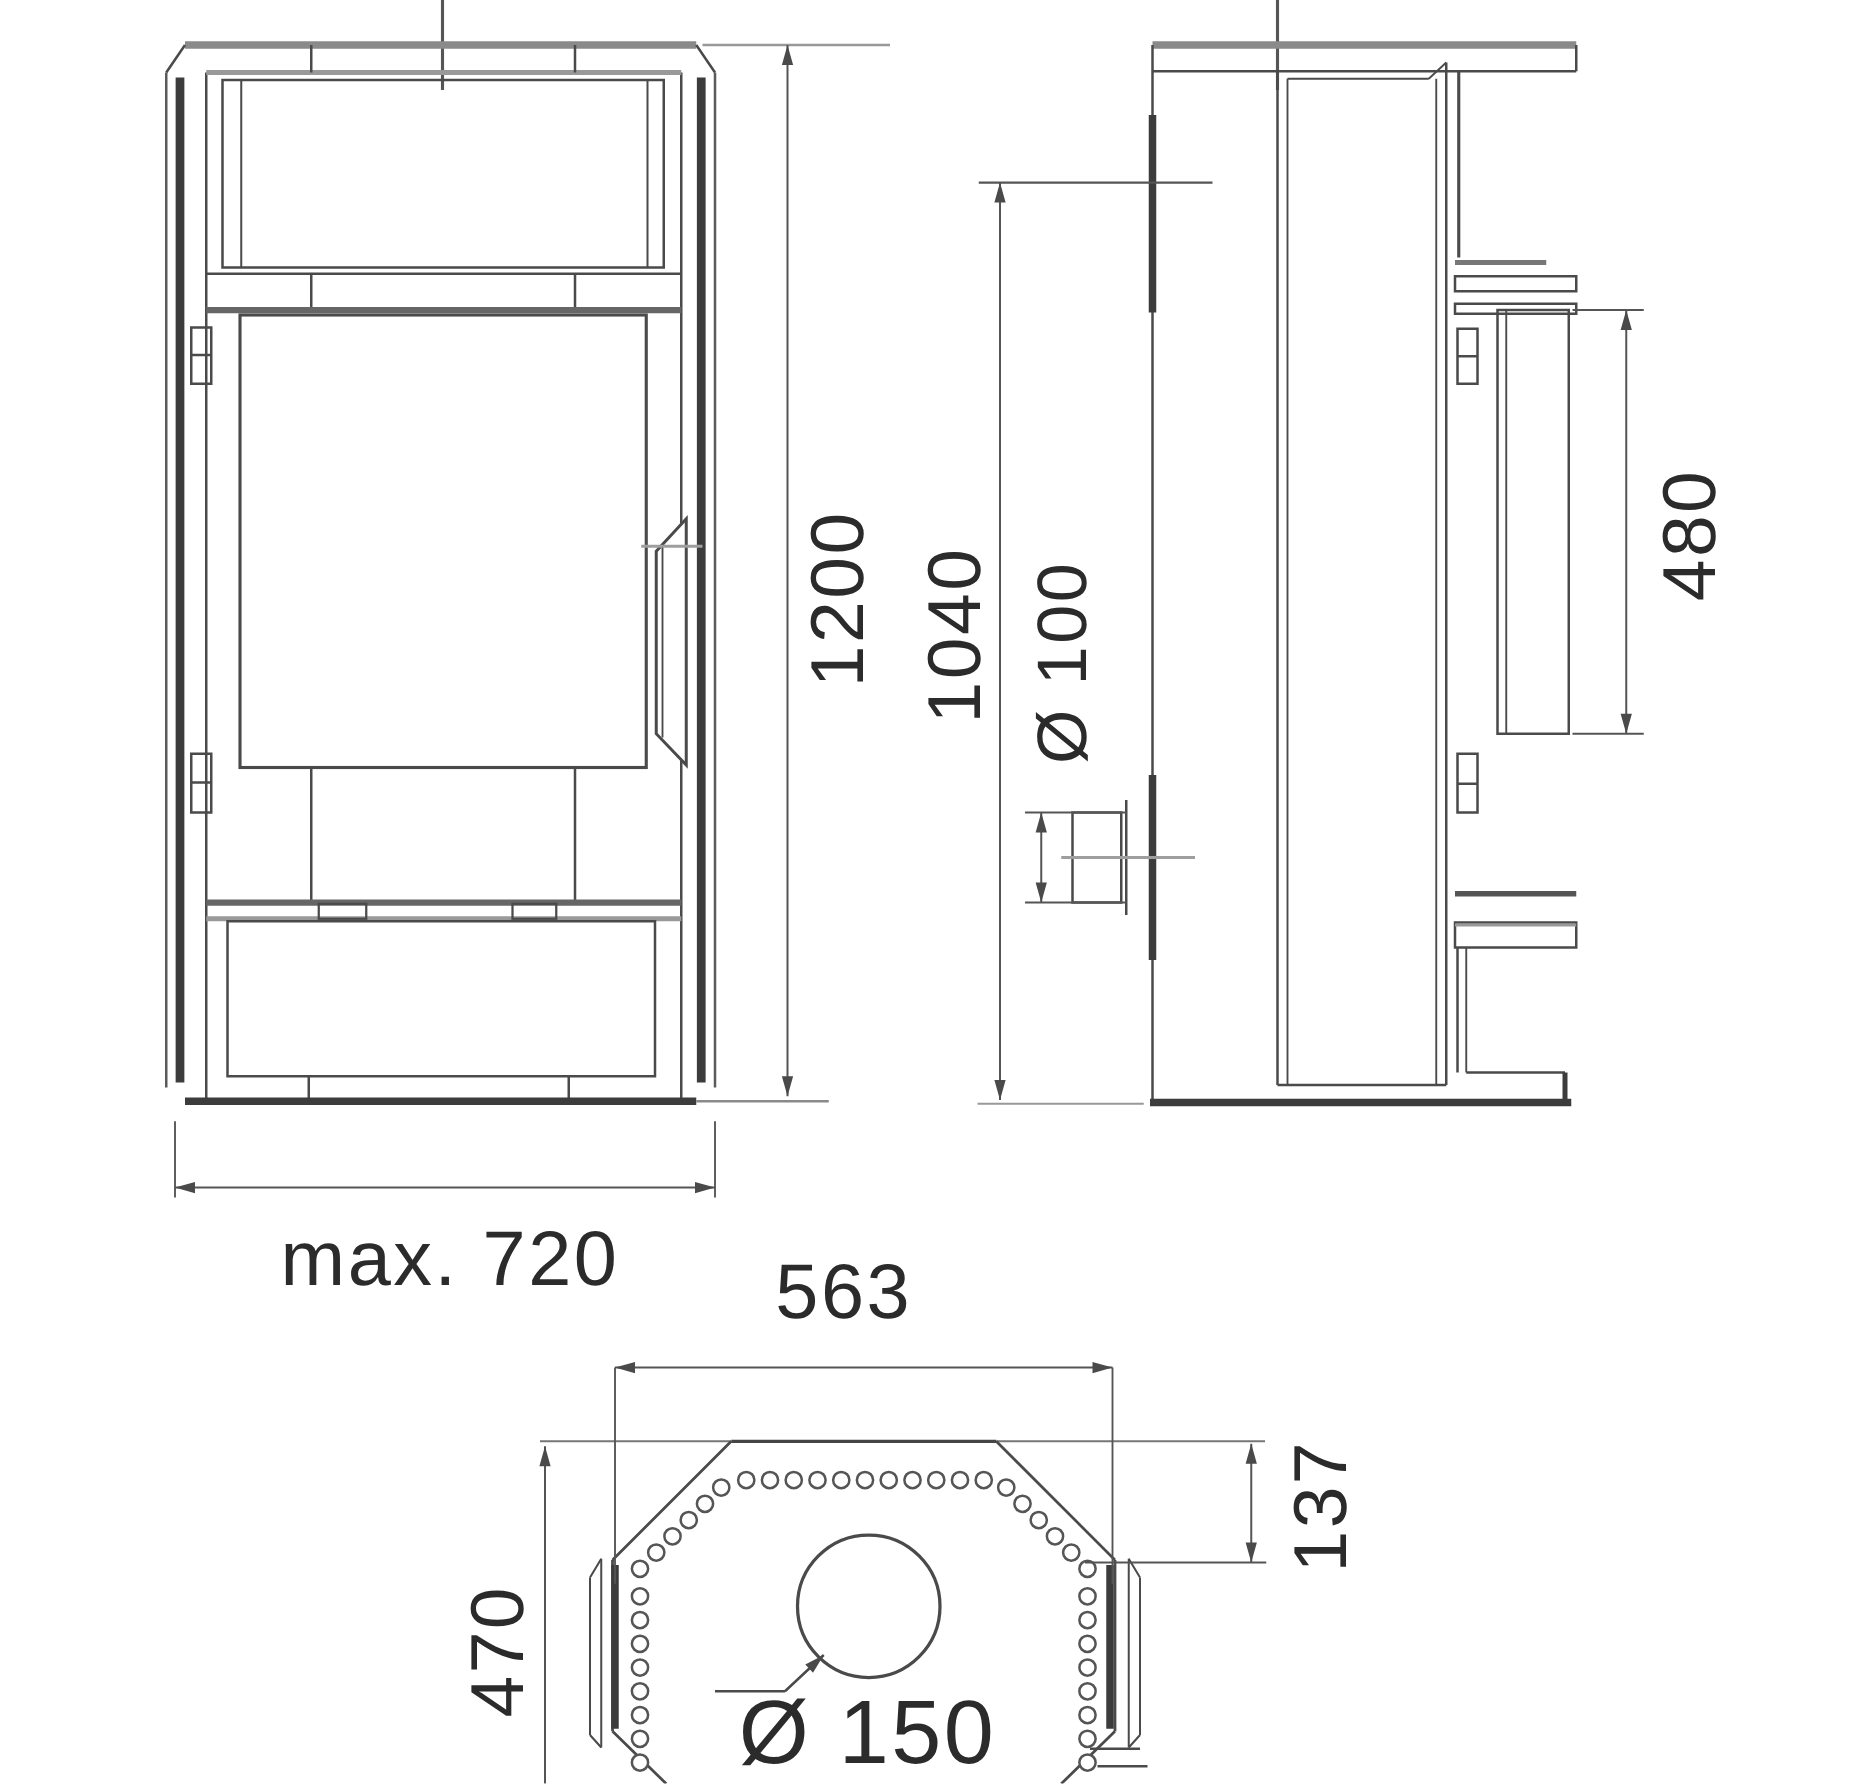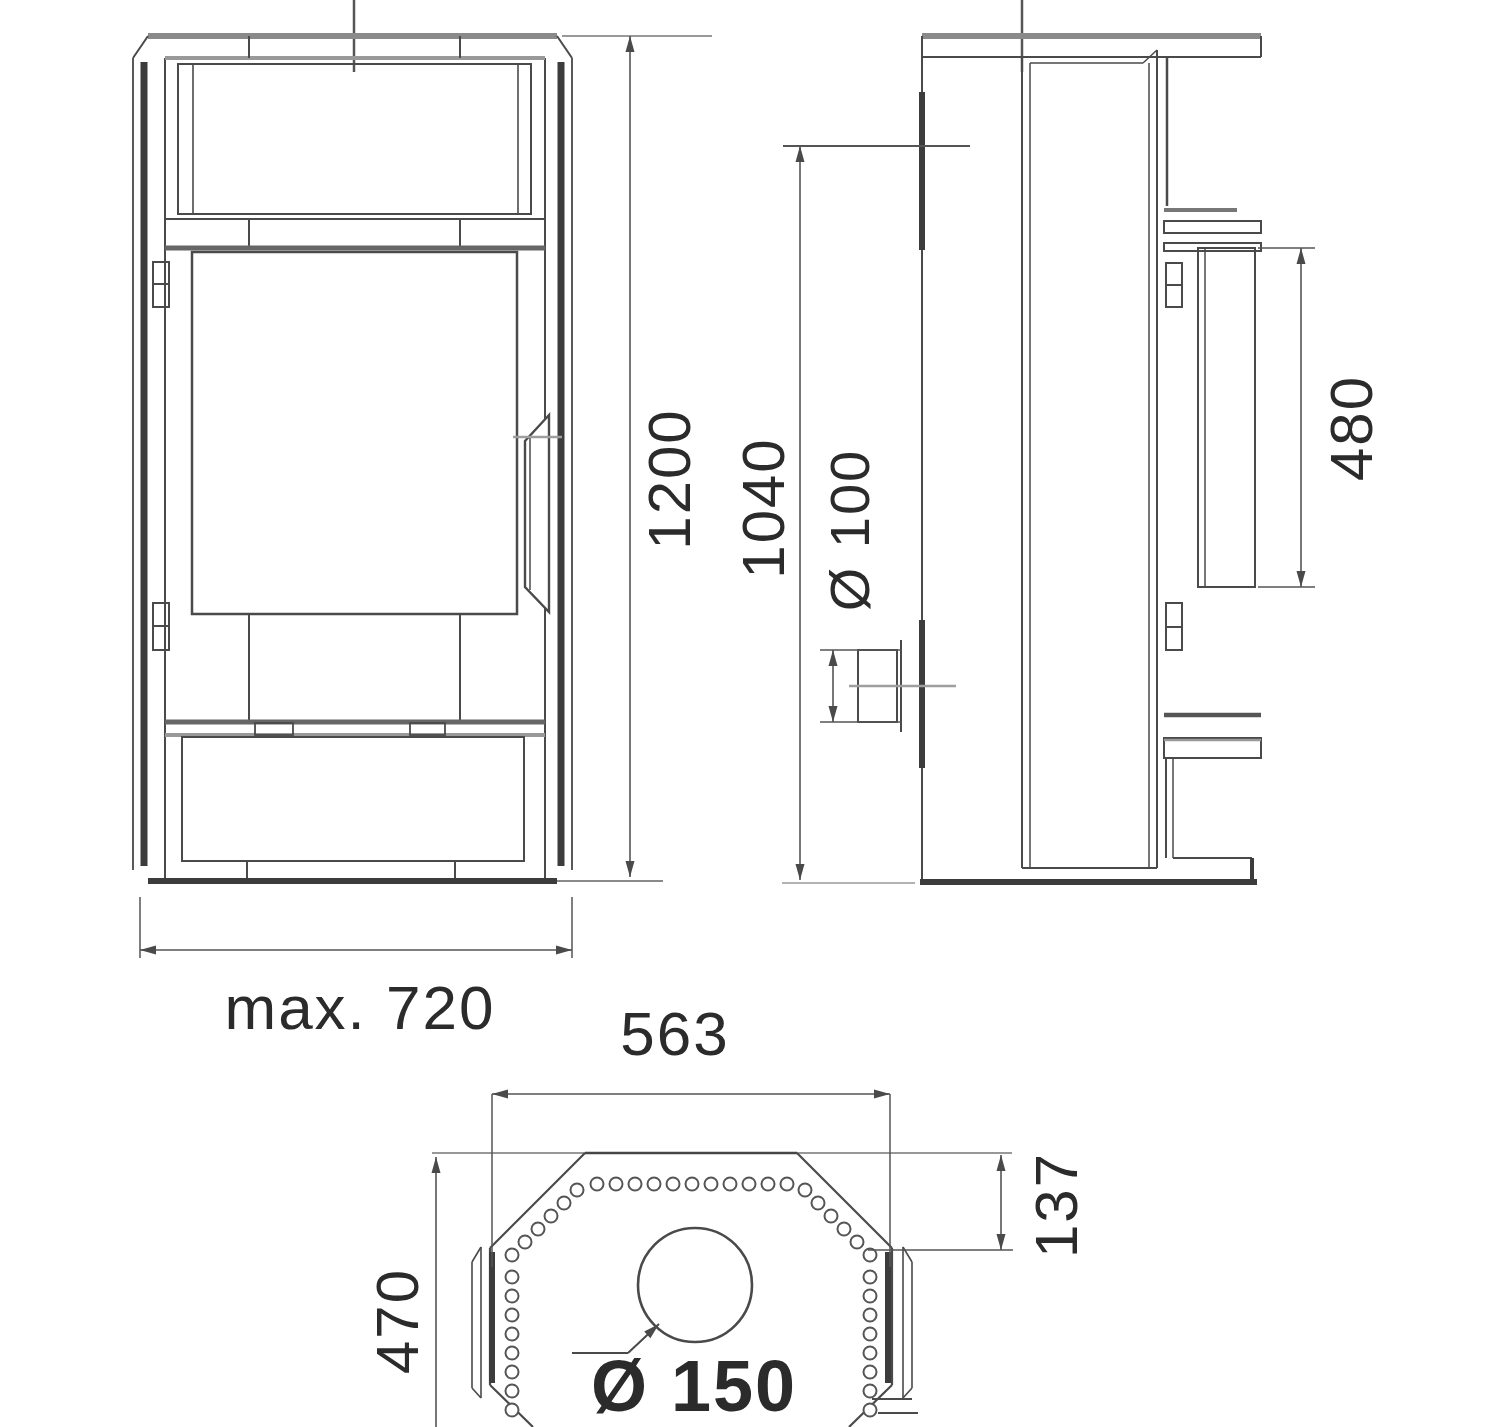--- a/index.html
+++ b/index.html
@@ -18,21 +18,21 @@
     letter-spacing:2px;
     transform:translate(-50%,-50%);
     line-height:1;
   }
   .dim-label.vertical{
     transform:translate(-50%,-50%) rotate(-90deg);
   }
   .fs-60{font-size:60px;}
   .fs-56{font-size:56px;}
   .fs-62{font-size:62px;}
-  .fs-72{font-size:72px;font-weight:bold;}
+  .fs-72{font-size:72px;}
 </style>
 </head>
 <body>
 
 <div id="stage">
 
   <svg id="linework" width="1500" height="1427" viewBox="0 0 1500 1427" fill="none" xmlns="http://www.w3.org/2000/svg">
 
     <g stroke="#4a4a4a" stroke-width="2">
 

